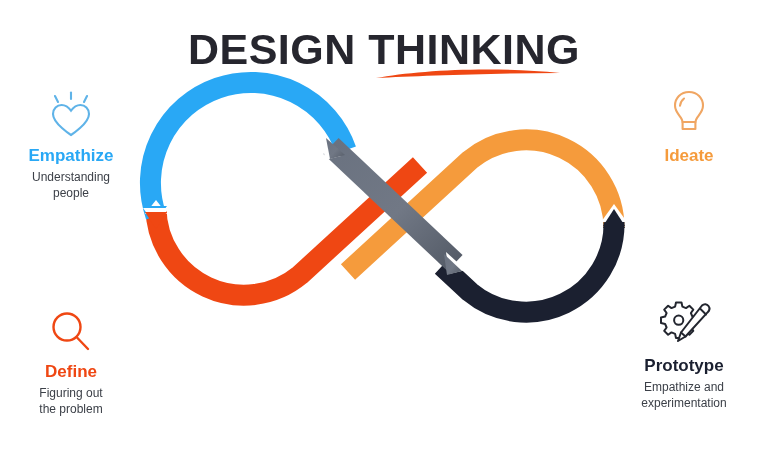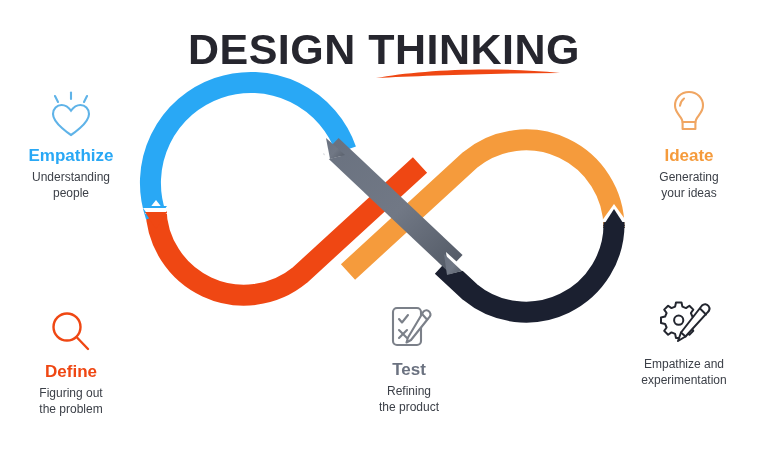--- a/index.html
+++ b/index.html
@@ -164,63 +164,45 @@
           <circle cx="22" cy="21" r="13.5"></circle>
           <path d="M32,31.5 L43,43"></path>
         </g>
       </svg>
     </div>
     <div class="heading c-red">Define</div>
     <div class="sub">Figuring out
 the problem</div>
   </div>
 
-  <div class="label" id="lbl-test">
-    <div class="icon">
-      <svg width="54" height="52" viewBox="0 0 54 52">
-        <g stroke="#7b8089" stroke-width="2.1" fill="none" stroke-linejoin="round" stroke-linecap="round">
-          <rect x="11" y="6" width="28" height="37" rx="4"></rect>
-          <path d="M17,17 L20,20.5 L26,13"></path>
-          <path d="M17,28 L25,36"></path>
-          <path d="M25,28 L17,36"></path>
-          <path d="M41.5,9.5 C43.6,7.6 46.2,8 47.6,10 C49,12 48.4,14.4 46.6,16 L29,38 L24.5,40.5 L26,35.5 Z" fill="#ffffff"></path>
-          <path d="M40.5,12.5 L45,17.5"></path>
-        </g>
-      </svg>
-    </div>
-    <div class="heading c-gray">Test</div>
-    <div class="sub">Refining
-the product</div>
-  </div>
 
   <div class="label" id="lbl-ideate">
     <div class="icon">
       <svg width="50" height="54" viewBox="0 0 50 54">
         <g stroke="#f0a663" stroke-width="2.1" fill="none" stroke-linecap="round" stroke-linejoin="round">
           <path d="M25,6 C16.7,6 11,12.2 11,19.6 C11,25.2 14.6,28.4 16.8,31.6 C17.9,33.2 18.4,34.6 18.6,36 L31.4,36 C31.6,34.6 32.1,33.2 33.2,31.6 C35.4,28.4 39,25.2 39,19.6 C39,12.2 33.3,6 25,6 Z"></path>
           <path d="M18.6,36 L31.4,36 L31.4,43 L18.6,43 Z"></path>
           <path d="M21,43 L29,43"></path>
           <path d="M20,12.5 C17.5,14.5 16.2,17 16,19.8"></path>
         </g>
       </svg>
     </div>
     <div class="heading c-orange">Ideate</div>
-    <div class="sub">Generating
-your ideas</div>
   </div>
 
   <div class="label" id="lbl-prototype">
     <div class="icon">
       <svg width="58" height="54" viewBox="0 0 58 54">
         <g stroke="#23262f" stroke-width="2" fill="none" stroke-linejoin="round" stroke-linecap="round">
           <path d="M21,6.5 L26.5,6.5 L27.4,10.6 L31,12.1 L34.4,9.7 L38.3,13.6 L35.9,17 L37.4,20.6 L41.5,21.5 L41.5,27 L37.4,27.9 L35.9,31.5 L38.3,34.9 L34.4,38.8 L31,36.4 L27.4,37.9 L26.5,42 L21,42 L20.1,37.9 L16.5,36.4 L13.1,38.8 L9.2,34.9 L11.6,31.5 L10.1,27.9 L6,27 L6,21.5 L10.1,20.6 L11.6,17 L9.2,13.6 L13.1,9.7 L16.5,12.1 L20.1,10.6 Z"></path>
           <circle cx="23.7" cy="24.2" r="4.6"></circle>
           <path d="M47,9.5 C49.2,7.4 52,7.9 53.5,10 C55,12.1 54.4,14.7 52.5,16.4 L30.5,40.5 L23,45 L26,36.5 Z" fill="#ffffff"></path>
           <path d="M45.5,13 L51,18.5"></path>
           <path d="M26,36.5 L30.5,40.5"></path>
         </g>
       </svg>
     </div>
+    <div class="heading c-navy">Prototype</div>
     <div class="sub">Empathize and
 experimentation</div>
   </div>
 
 </div>
 
 </body></html>

